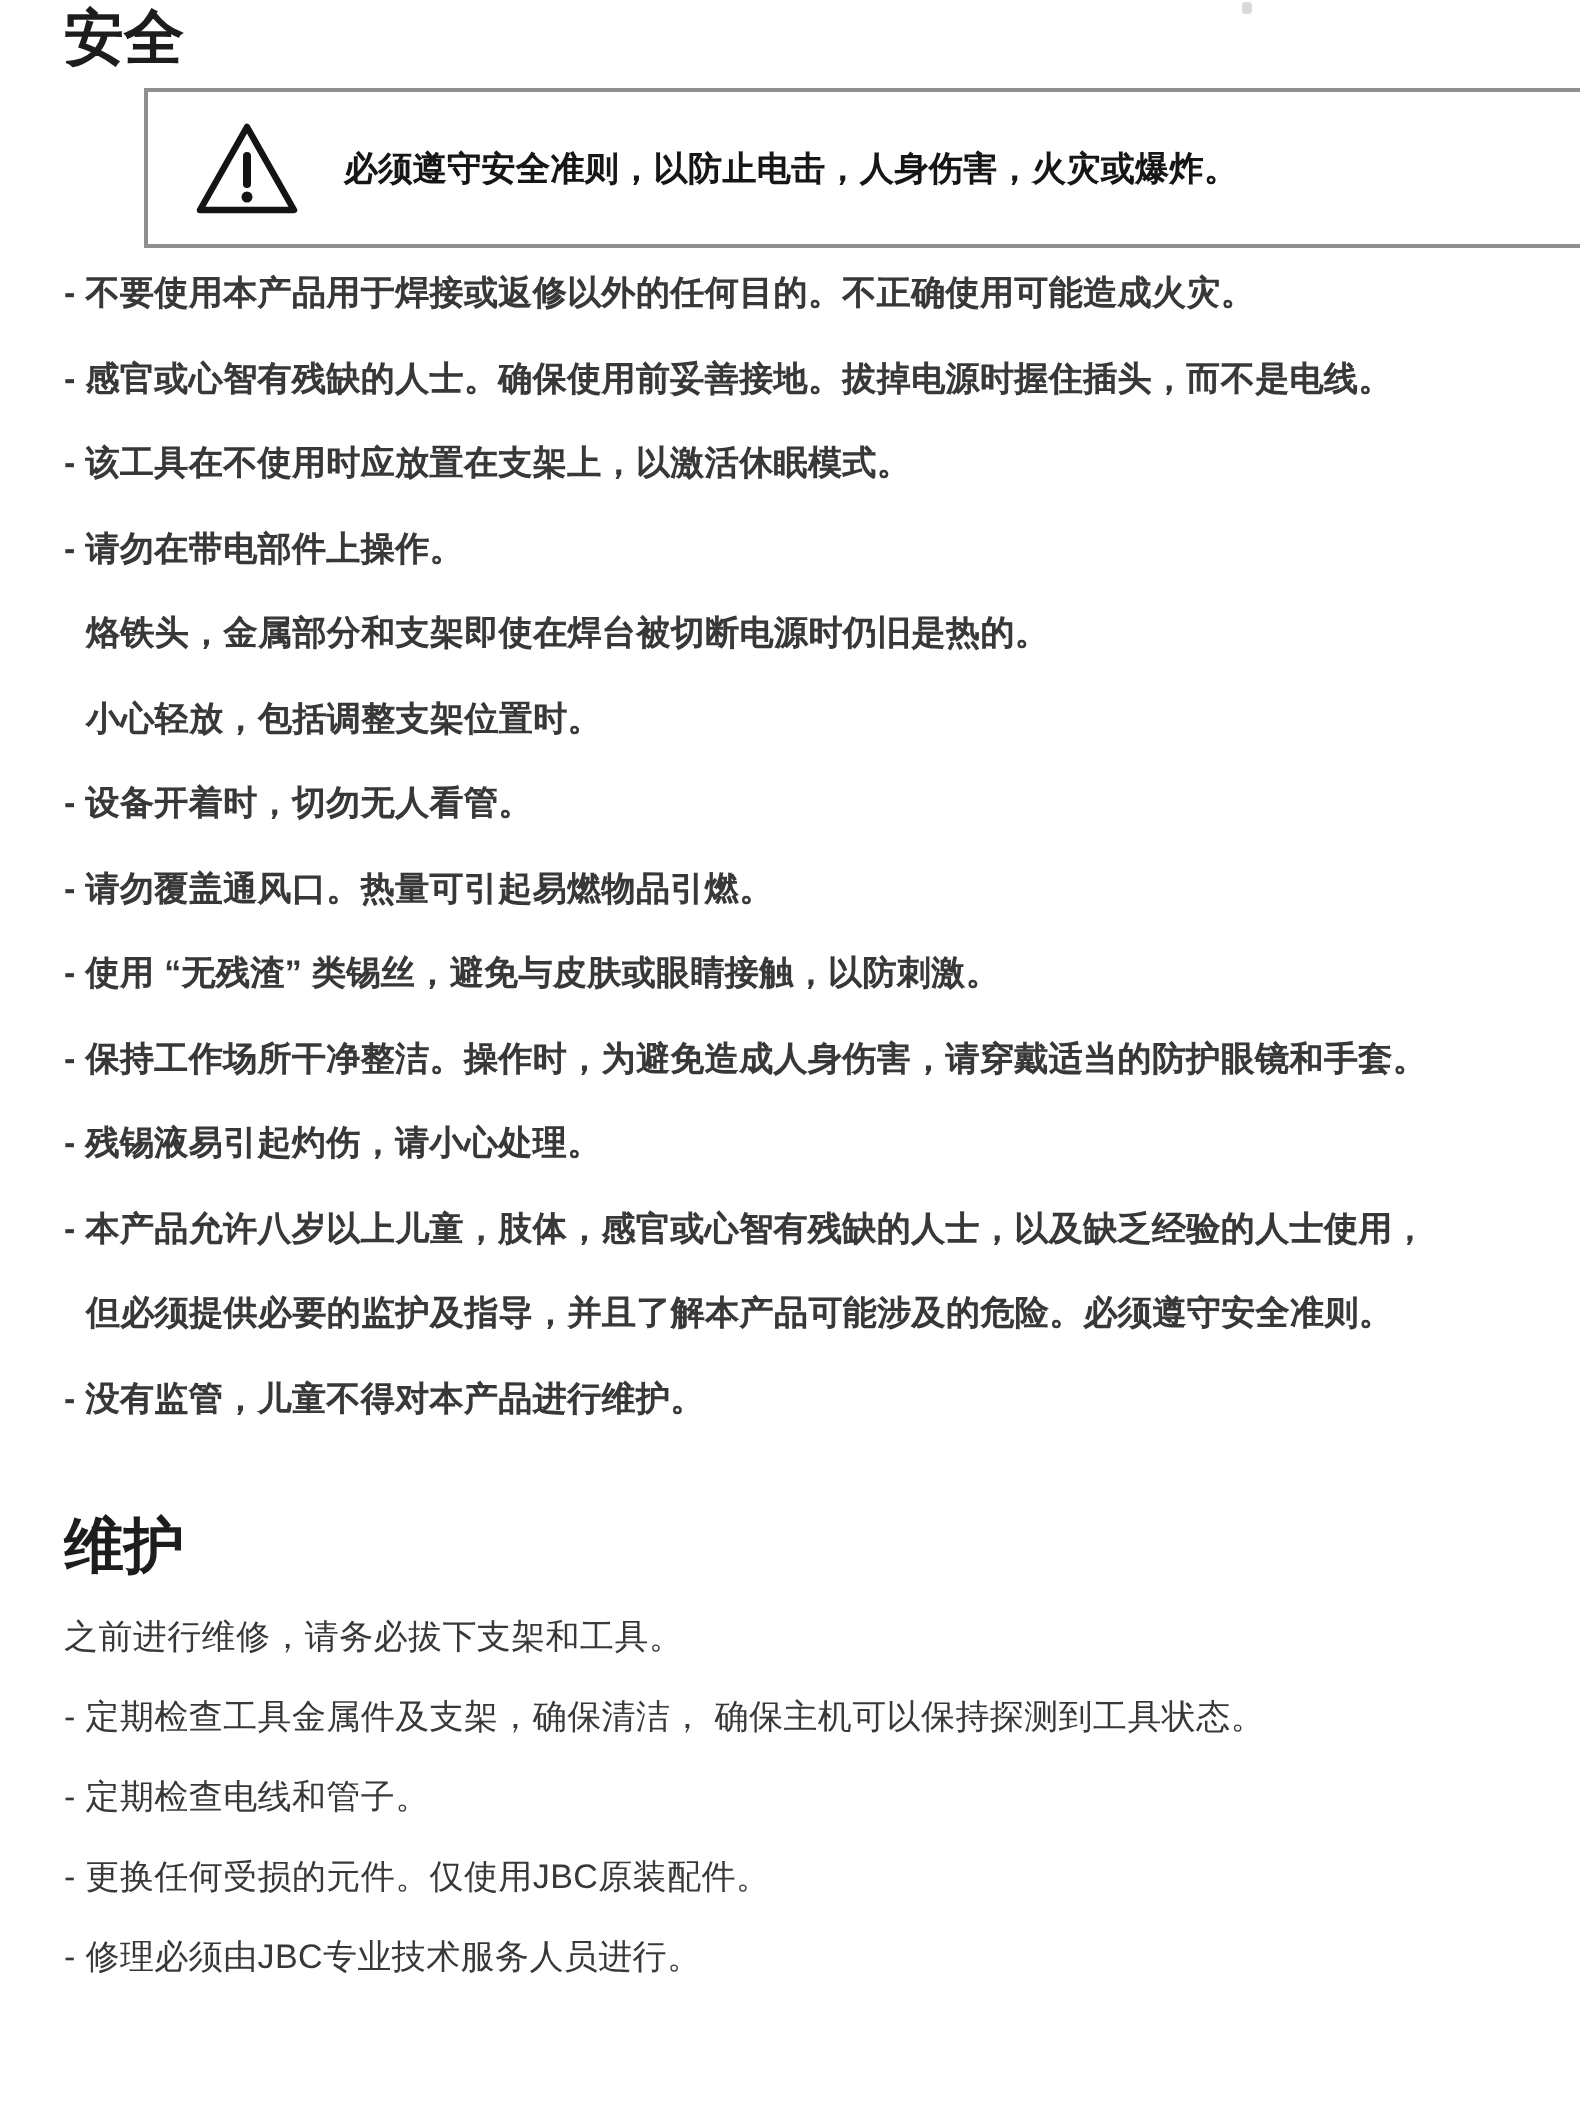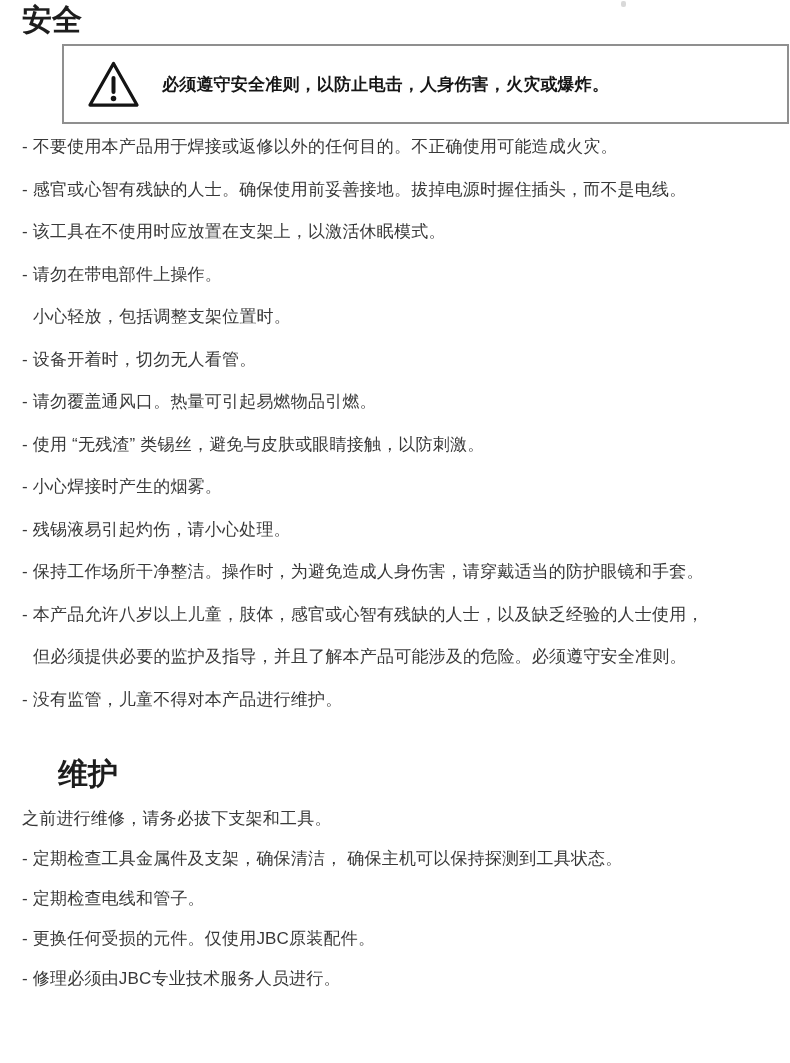--- a/index.html
+++ b/index.html
@@ -1,21 +1,21 @@
 <!DOCTYPE html>
 <html><head>
 <meta charset="utf-8">
 <style>
   html, body { margin: 0; padding: 0; background: #ffffff; }
   .page {
     position: relative;
     width: 790px;
     height: 1063px;
     box-sizing: border-box;
-    padding: 3px 33px 0 22px;
+    padding: 3px 33px 0 32px;
     background: #ffffff;
     font-family: "Liberation Sans", sans-serif;
     color: #383838;
     overflow: hidden;
   }
   .section-title {
     margin: 0;
     font-size: 30px;
     line-height: 34px;
     font-weight: 700;
@@ -36,22 +36,22 @@
   .warning-icon { flex: 0 0 auto; display: block; }
   .warning-text {
     margin-left: 22px;
     font-size: 17px;
     font-weight: 700;
     color: #161616;
     letter-spacing: 0.2px;
   }
   .list { margin: 0; }
   .safety-list { margin-top: 2px; }
-  .safety-list .line { line-height: 42.5px; }
-  .maint-title { margin-top: 36px; margin-left: 36px; }
+  .safety-list .line { line-height: 42.5px; font-weight: bold; }
+  .maint-title { margin-top: 36px; }
   .maint-list { margin-top: 8px; }
   .maint-list .line { line-height: 40px; }
   .line {
     font-size: 17px;
     font-weight: 500;
     color: #383838;
     white-space: pre;
     letter-spacing: 0.2px;
   }
   .line.indent { padding-left: 11px; }
@@ -82,27 +82,27 @@
       <circle cx="53" cy="77" r="5.5" fill="#141414"></circle>
     </svg>
     <div class="warning-text">必须遵守安全准则，以防止电击，人身伤害，火灾或爆炸。</div>
   </div>
 
   <div class="list safety-list">
       <div class="line">- 不要使用本产品用于焊接或返修以外的任何目的。不正确使用可能造成火灾。</div>
       <div class="line">- 感官或心智有残缺的人士。确保使用前妥善接地。拔掉电源时握住插头，而不是电线。</div>
       <div class="line">- 该工具在不使用时应放置在支架上，以激活休眠模式。</div>
       <div class="line">- 请勿在带电部件上操作。</div>
+      <div class="line indent">烙铁头，金属部分和支架即使在焊台被切断电源时仍旧是热的。</div>
       <div class="line indent">小心轻放，包括调整支架位置时。</div>
       <div class="line">- 设备开着时，切勿无人看管。</div>
       <div class="line">- 请勿覆盖通风口。热量可引起易燃物品引燃。</div>
       <div class="line">- 使用 “无残渣” 类锡丝，避免与皮肤或眼睛接触，以防刺激。</div>
-      <div class="line">- 小心焊接时产生的烟雾。</div>
+      <div class="line">- 保持工作场所干净整洁。操作时，为避免造成人身伤害，请穿戴适当的防护眼镜和手套。</div>
       <div class="line">- 残锡液易引起灼伤，请小心处理。</div>
-      <div class="line">- 保持工作场所干净整洁。操作时，为避免造成人身伤害，请穿戴适当的防护眼镜和手套。</div>
       <div class="line">- 本产品允许八岁以上儿童，肢体，感官或心智有残缺的人士，以及缺乏经验的人士使用，</div>
       <div class="line indent">但必须提供必要的监护及指导，并且了解本产品可能涉及的危险。必须遵守安全准则。</div>
       <div class="line">- 没有监管，儿童不得对本产品进行维护。</div>
     </div>
 
   <h2 class="section-title maint-title">维护</h2>
 
   <div class="list maint-list">
       <div class="line">之前进行维修，请务必拔下支架和工具。</div>
       <div class="line">- 定期检查工具金属件及支架，确保清洁， 确保主机可以保持探测到工具状态。</div>

